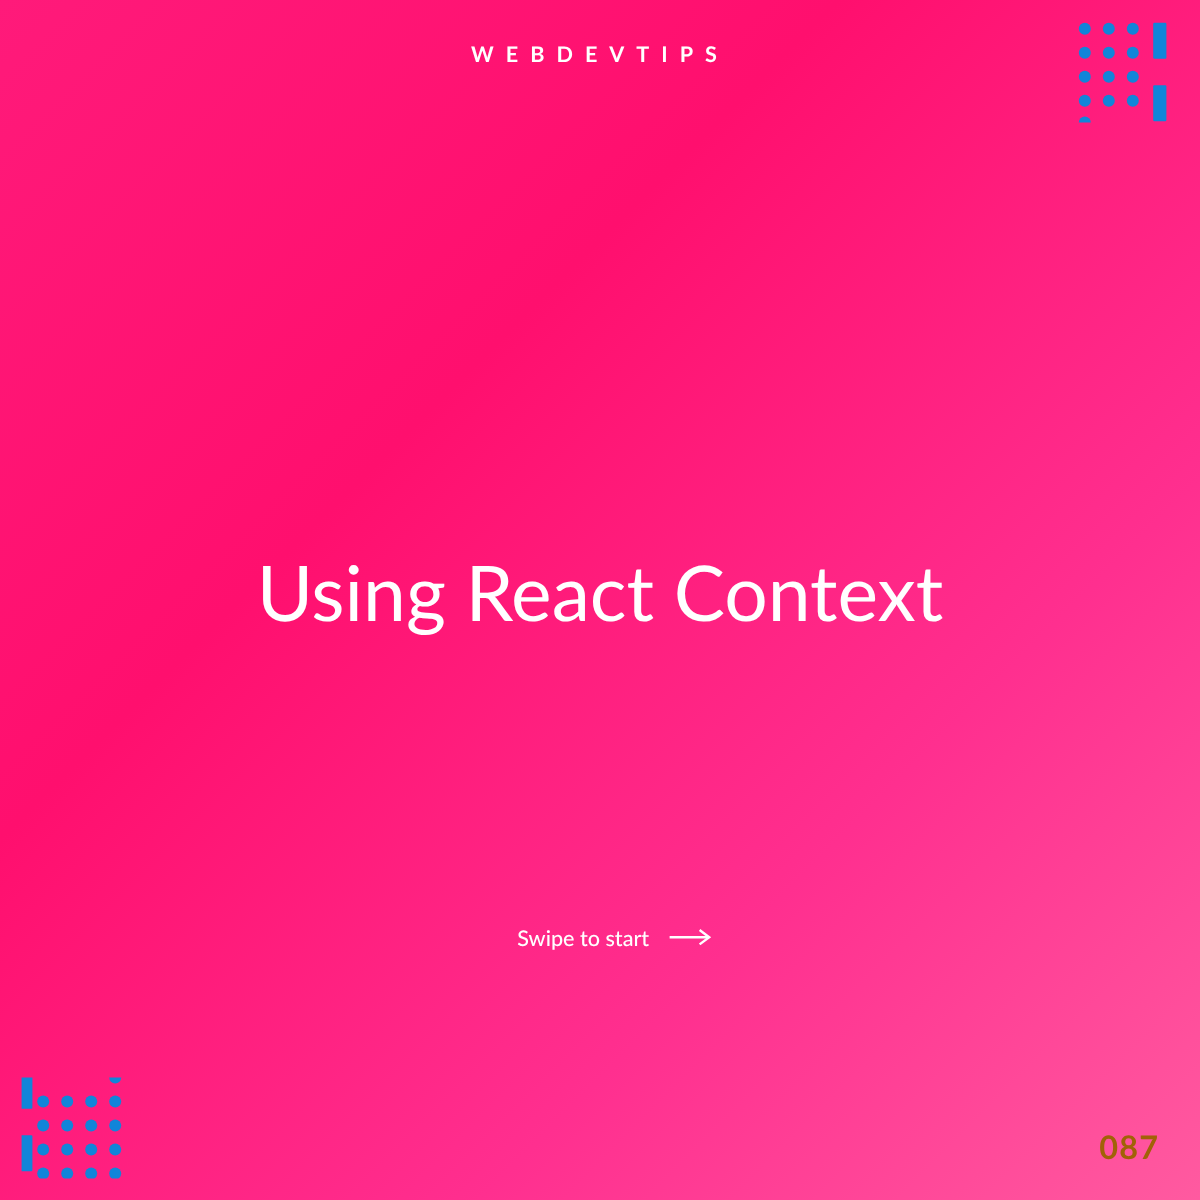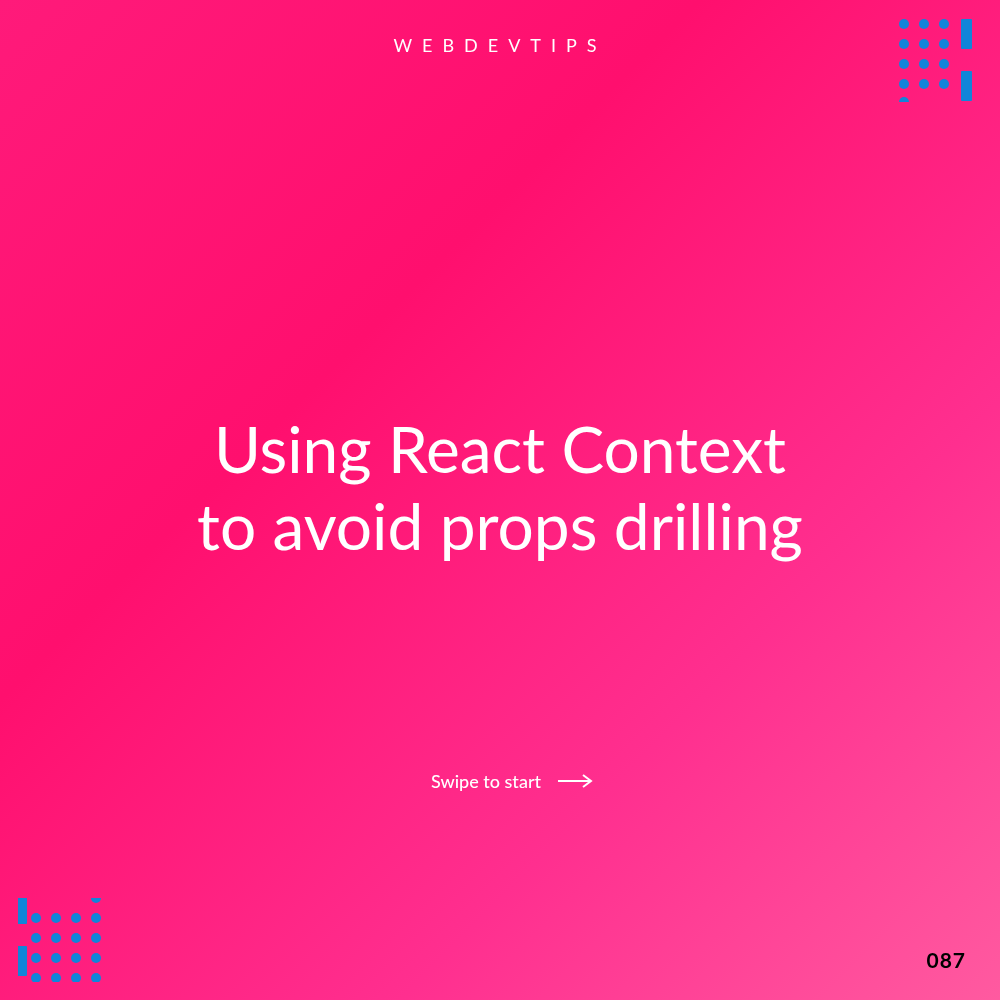--- a/index.html
+++ b/index.html
@@ -12,21 +12,21 @@
     overflow: hidden;
   }
   .header-label {
     position: absolute;
     top: 34px;
     left: 50%;
     transform: translateX(-50%);
     color: #fff;
     font-size: 18px;
     letter-spacing: 10px;
-    font-weight: 400;
+    font-weight: 700;
   }
   .title {
     position: absolute;
     top: 50%;
     left: 50%;
     transform: translate(-50%, -58%);
     width: 90%;
     text-align: center;
     color: #fff;
     font-size: 64px;
@@ -50,22 +50,22 @@
   }
   .arrow {
     display: flex;
     align-items: center;
   }
   .arrow svg { stroke: #fff; }
   .slide-number {
     position: absolute;
     bottom: 28px;
     right: 34px;
-    color: #000000;
-    font-size: 21px;
+    color: #a16207;
+    font-size: 27px;
     font-weight: 700;
     letter-spacing: 1px;
   }
   .deco-tr {
     position: absolute;
     top: 18px;
     right: 18px;
     width: 84px;
     height: 84px;
   }
@@ -78,21 +78,20 @@
   }
   .deco-tr svg, .deco-bl svg { display: block; }
 </style>
 </head>
 <body>
 
 <div class="header-label">WEBDEVTIPS</div>
 
 <div class="title">
   <span>Using React Context</span><br>
-  <span>to avoid props drilling</span>
 </div>
 
 <div class="swipe">
   <span class="swipe-text">Swipe to start</span>
   <span class="arrow">
     <svg width="36" height="14" viewBox="0 0 36 14" fill="none" stroke-width="2">
       <line x1="1" y1="7" x2="33" y2="7"></line>
       <polyline points="26,1 34,7 26,13"></polyline>
     </svg>
   </span>

